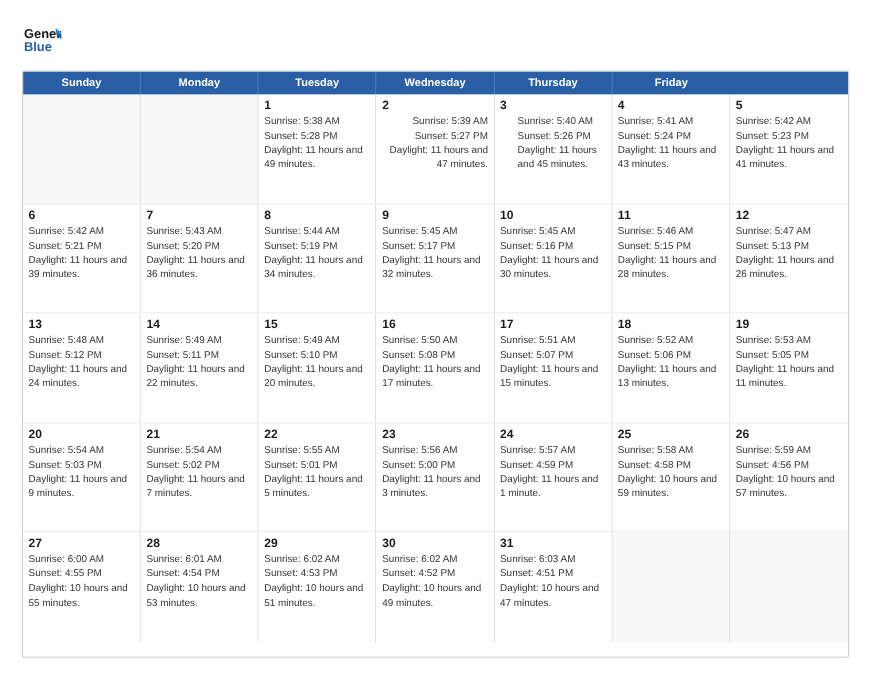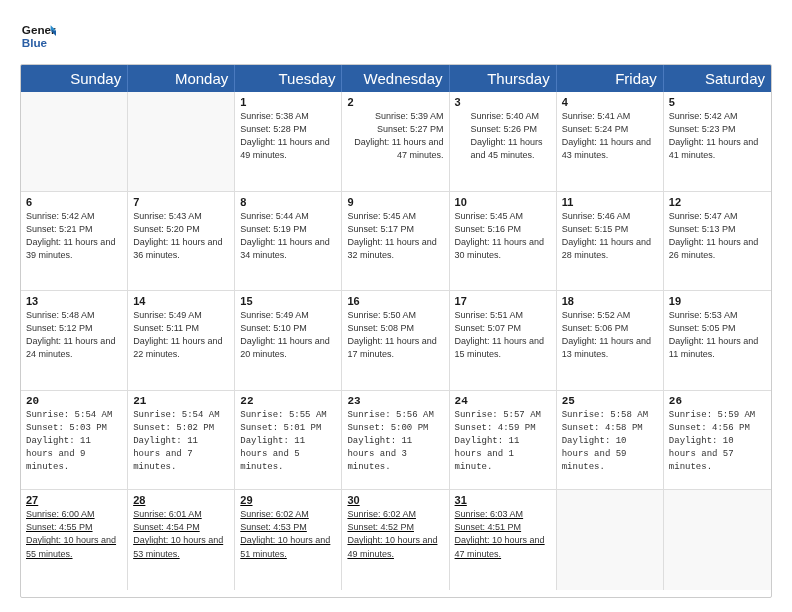--- a/index.html
+++ b/index.html
@@ -52,24 +52,24 @@
       border-radius: 2px;
       overflow: hidden;
     }
     .cal-header {
       display: grid;
       grid-template-columns: repeat(7, 1fr);
       background: #2b5fa5;
     }
     .cal-header-cell {
       color: #fff;
-      font-size: 15px;
-      font-weight: normal;
+      font-size: 10px;
+      font-weight: bold;
       padding: 5px 6px;
-      text-align: right;
+      text-align: center;
       border-right: 1px solid #4a7abf;
     }
     .cal-header-cell:last-child { border-right: none; }
     .cal-body {
       display: flex;
       flex-direction: column;
     }
     .cal-row {
       display: grid;
       grid-template-columns: repeat(7, 1fr);
@@ -121,21 +121,20 @@
   </div>
 
   <div class="calendar">
     <div class="cal-header" id="cal-header">
         <div class="cal-header-cell">Sunday</div>
         <div class="cal-header-cell">Monday</div>
         <div class="cal-header-cell">Tuesday</div>
         <div class="cal-header-cell">Wednesday</div>
         <div class="cal-header-cell">Thursday</div>
         <div class="cal-header-cell">Friday</div>
-        <div class="cal-header-cell">Saturday</div>
       </div>
     <div class="cal-body" id="cal-body">
         <div class="cal-row" style="min-height: 99.6px;">
           <div class="cal-cell empty"></div>
           <div class="cal-cell empty"></div>
           <div class="cal-cell">
             <span class="day-num">1</span>
             <div class="cell-text" style="white-space: pre-line;">Sunrise: 5:38 AM
 Sunset: 5:28 PM
 Daylight: 11 hours and 49 minutes.</div>
@@ -246,21 +245,21 @@
 Sunset: 5:06 PM
 Daylight: 11 hours and 13 minutes.</div>
           </div>
           <div class="cal-cell">
             <span class="day-num">19</span>
             <div class="cell-text" style="white-space: pre-line;">Sunrise: 5:53 AM
 Sunset: 5:05 PM
 Daylight: 11 hours and 11 minutes.</div>
           </div>
         </div>
-        <div class="cal-row" style="min-height: 99.6px; font-family: Liberation Mono, monospace;">
+        <div class="cal-row" style="min-height: 99.6px;">
           <div class="cal-cell">
             <span class="day-num">20</span>
             <div class="cell-text" style="white-space: pre-line;">Sunrise: 5:54 AM
 Sunset: 5:03 PM
 Daylight: 11 hours and 9 minutes.</div>
           </div>
           <div class="cal-cell">
             <span class="day-num">21</span>
             <div class="cell-text" style="white-space: pre-line;">Sunrise: 5:54 AM
 Sunset: 5:02 PM
@@ -290,21 +289,21 @@
 Sunset: 4:58 PM
 Daylight: 10 hours and 59 minutes.</div>
           </div>
           <div class="cal-cell">
             <span class="day-num">26</span>
             <div class="cell-text" style="white-space: pre-line;">Sunrise: 5:59 AM
 Sunset: 4:56 PM
 Daylight: 10 hours and 57 minutes.</div>
           </div>
         </div>
-        <div class="cal-row" style="min-height: 99.6px; text-decoration: underline;">
+        <div class="cal-row" style="min-height: 99.6px;">
           <div class="cal-cell">
             <span class="day-num">27</span>
             <div class="cell-text" style="white-space: pre-line;">Sunrise: 6:00 AM
 Sunset: 4:55 PM
 Daylight: 10 hours and 55 minutes.</div>
           </div>
           <div class="cal-cell">
             <span class="day-num">28</span>
             <div class="cell-text" style="white-space: pre-line;">Sunrise: 6:01 AM
 Sunset: 4:54 PM

